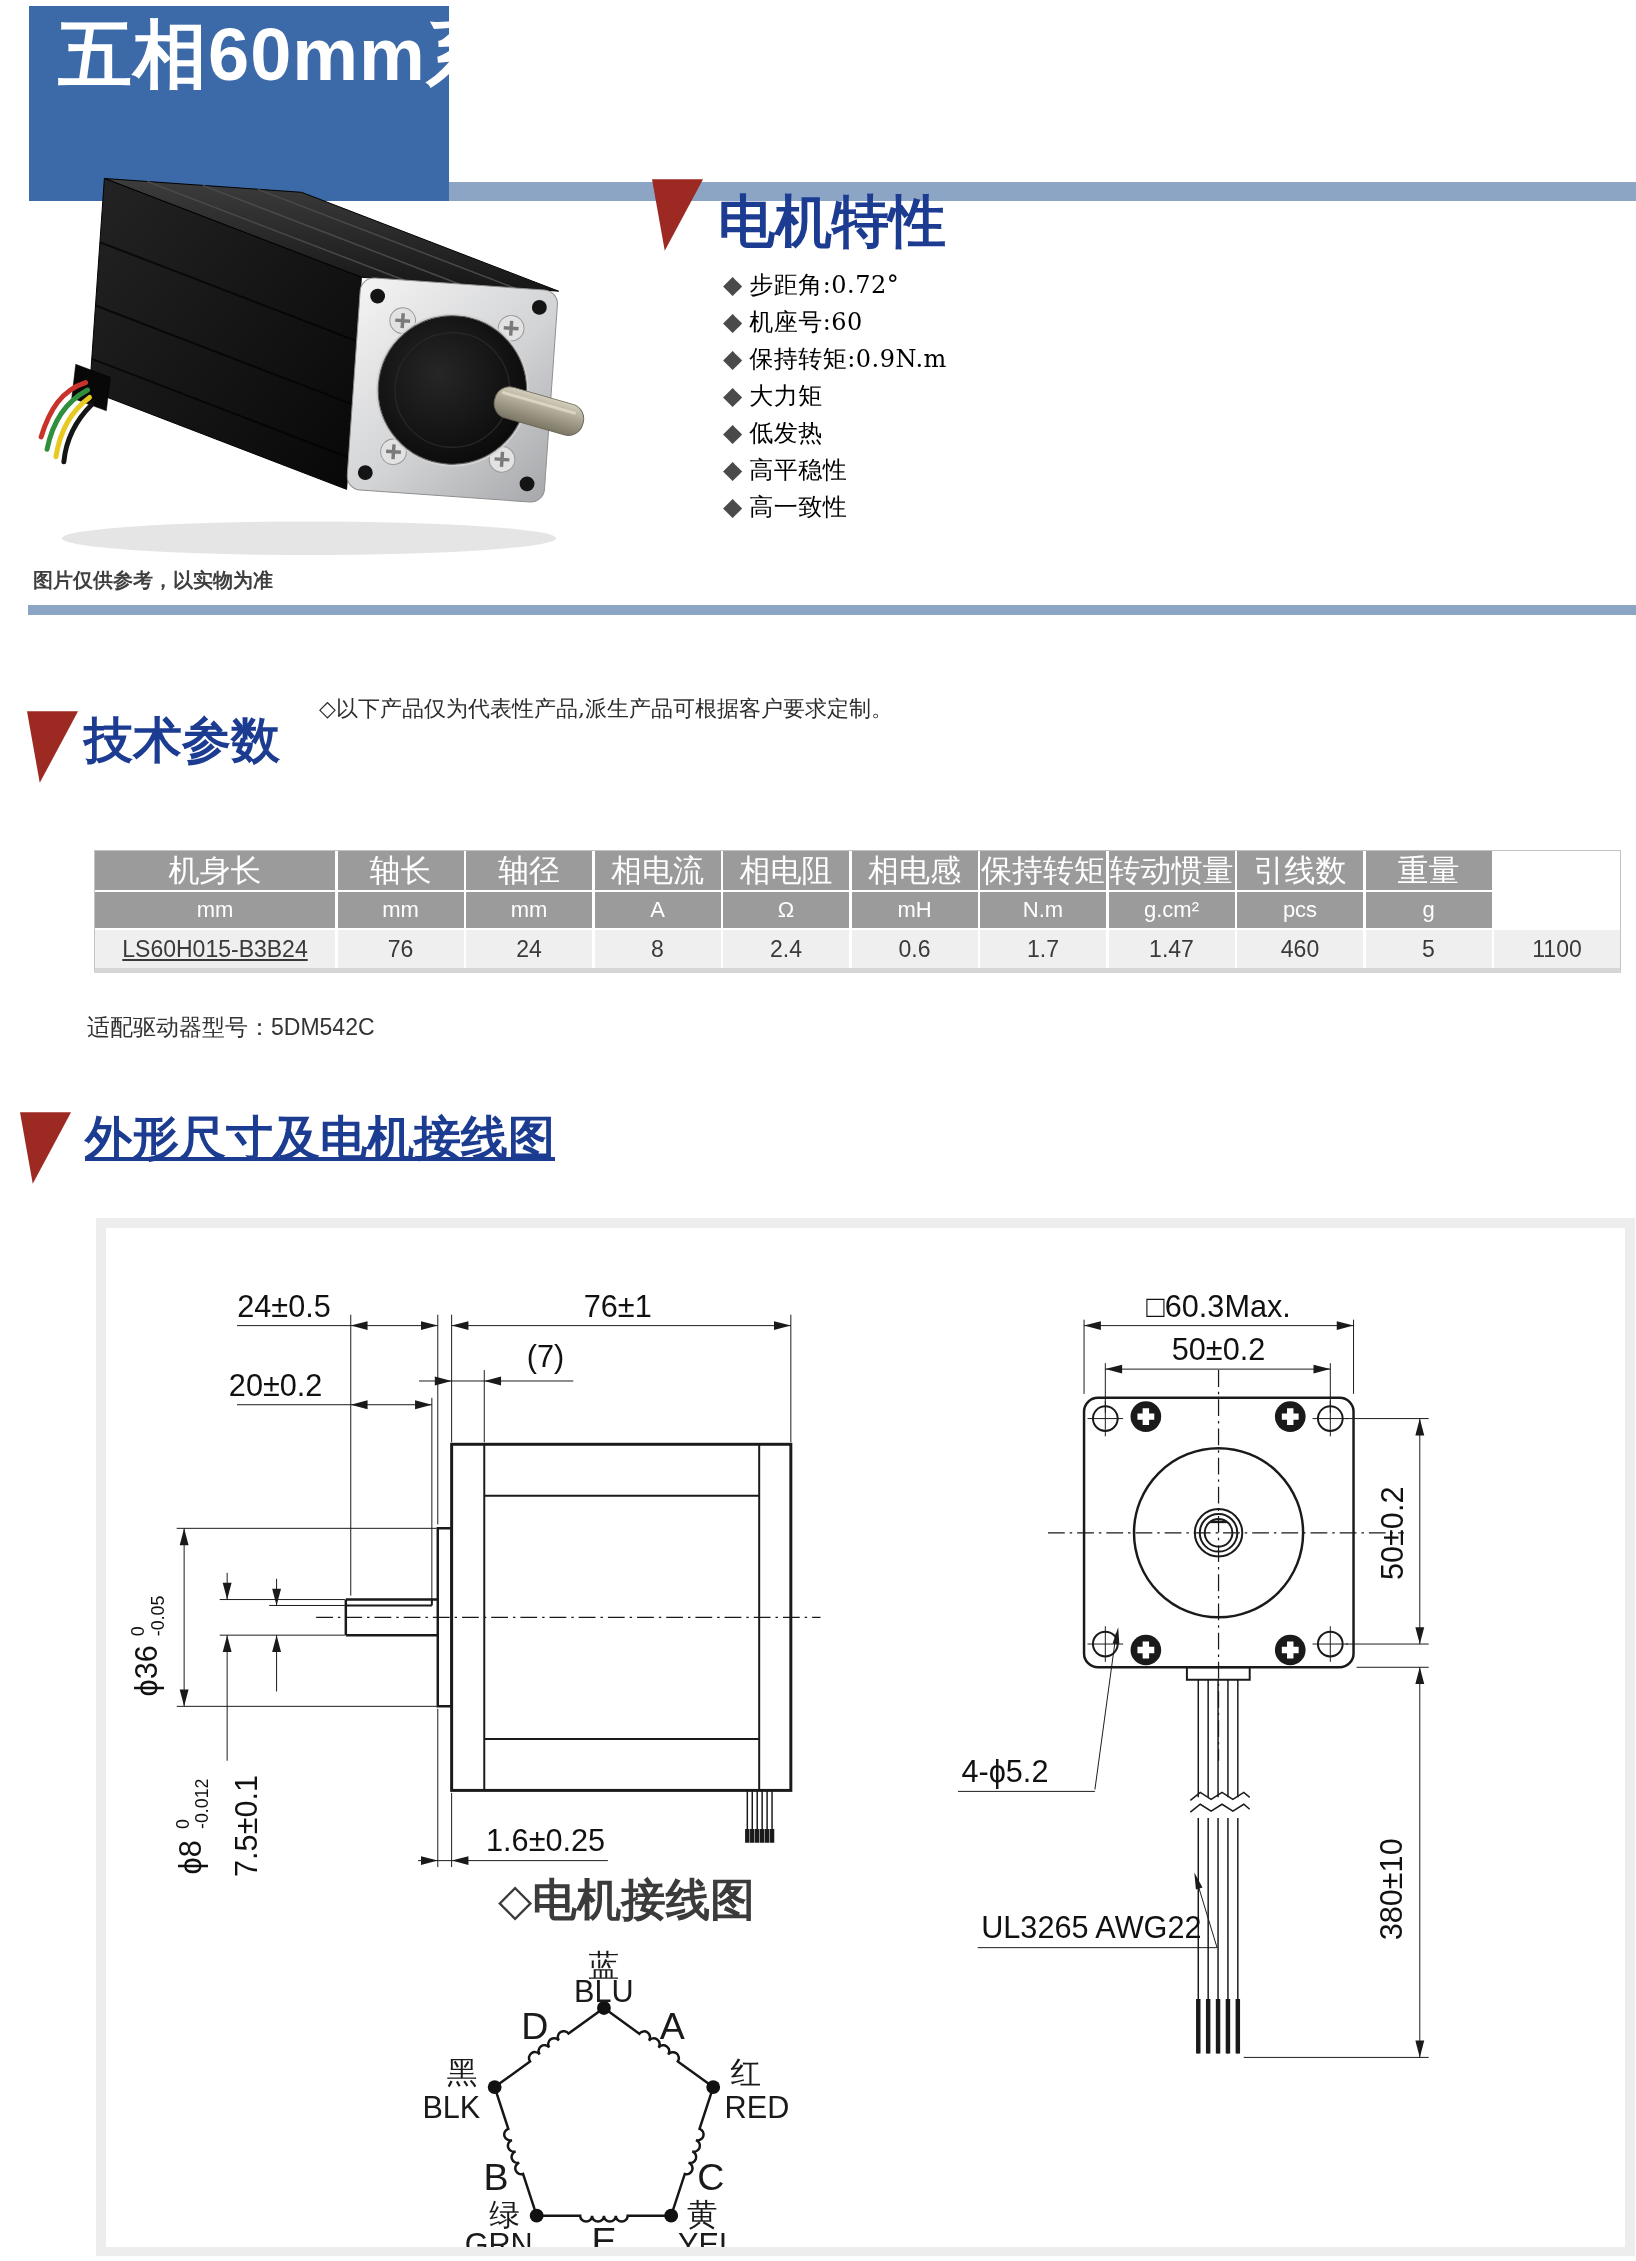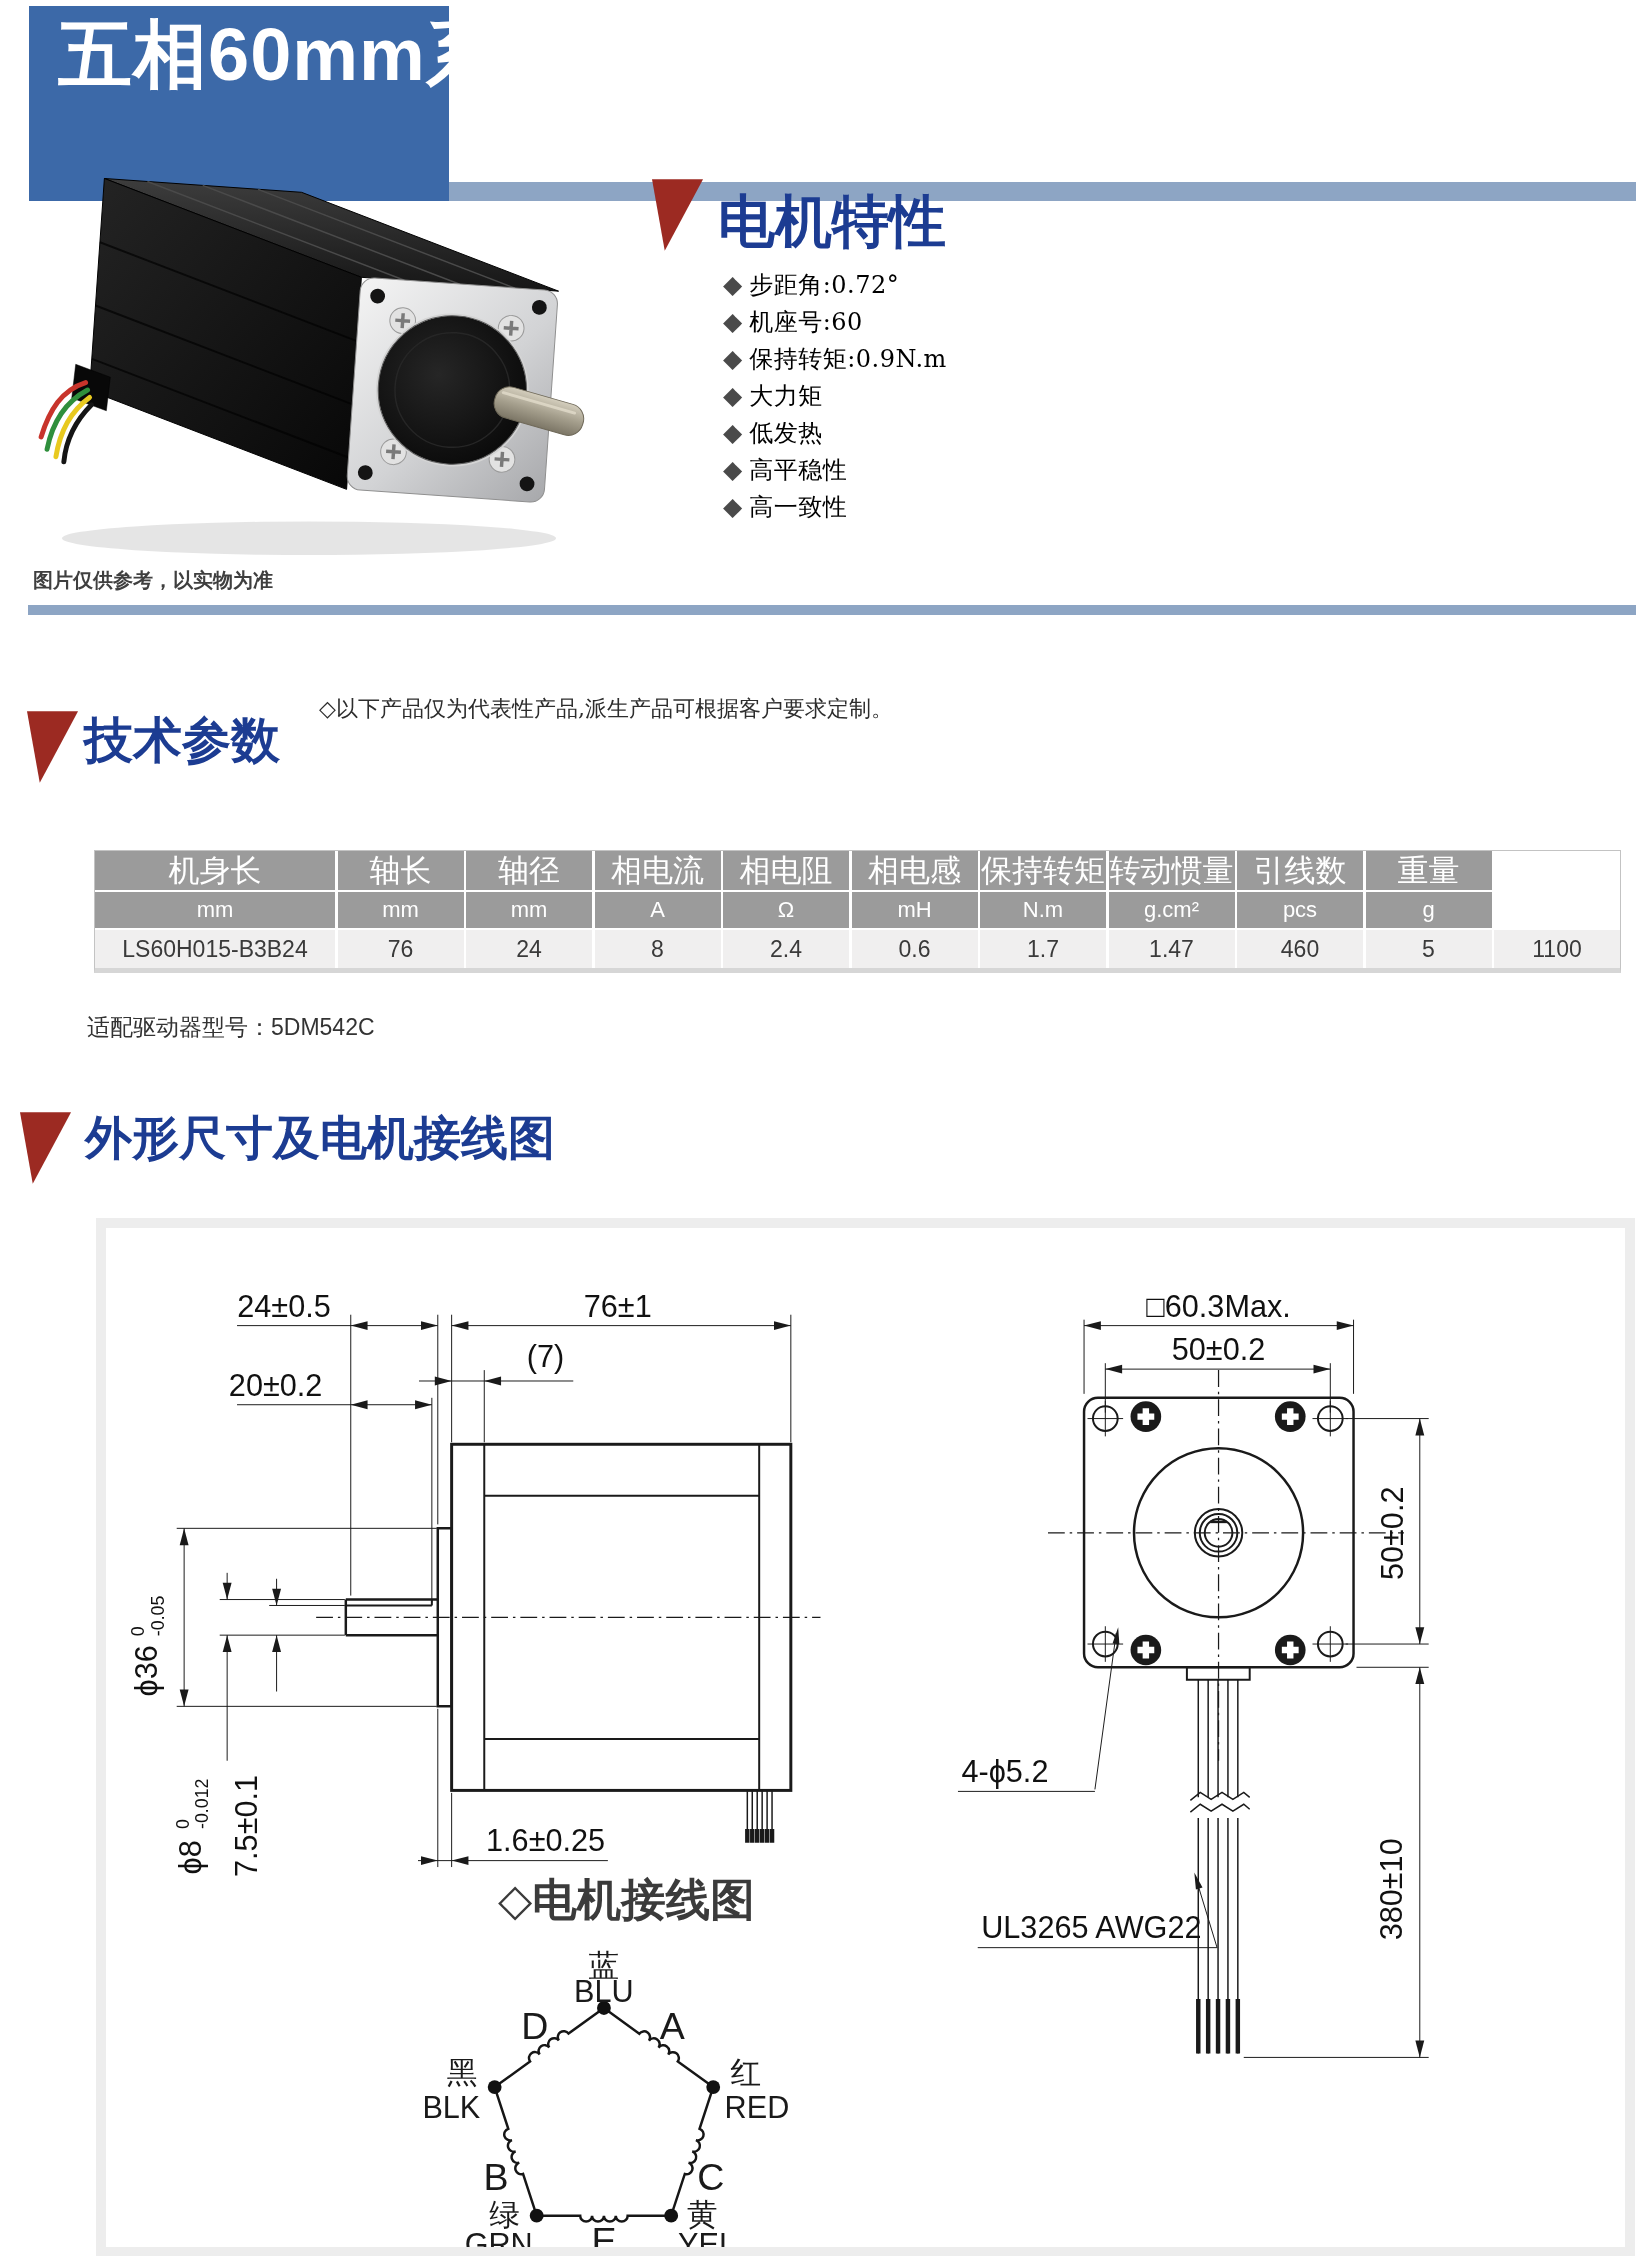--- a/index.html
+++ b/index.html
@@ -12,42 +12,42 @@
   .series-box{display:flex;}
   .series-title{color:#fff;font-size:74px;font-weight:700;padding-left:29px;letter-spacing:1px;
     font-family:"Liberation Sans","DejaVu Sans",sans-serif;white-space:nowrap;}
   .series-strip{left:449px;top:182px;width:1187px;height:19px;background:#8da5c4;}
   .photo-caption{left:33px;top:567px;font-size:20px;color:#3f3f3f;font-weight:600;}
   .divider{left:28px;top:605px;width:1609px;height:10.4px;background:#8da5c4;}
   
   .sec-title{font-weight:700;color:#1c3c92;white-space:nowrap;}
   .feat-title{left:718px;top:184px;font-size:57px;}
   .tech-title{left:84px;top:708px;font-size:49px;}
-  .dim-title{left:85px;top:1107px;font-size:47px;}
+  .dim-title{left:85px;top:1107px;font-size:47px;text-decoration:underline;}
   .note-text{left:319px;top:694px;font-size:22px;color:#2d2d2d;
     font-family:"DejaVu Serif","Liberation Serif",serif;}
   .marker{position:absolute;}
   
   .feat-list{left:723px;top:266px;width:742px;}
   .feat-item{display:flex;align-items:center;height:37px;
     font-family:"DejaVu Serif","Liberation Serif",serif;}
   .feat-item .dia{font-size:25px;color:#4a4a4a;margin-right:7px;
     font-family:"DejaVu Sans",sans-serif;}
   .feat-item .txt{font-size:24px;color:#000000;letter-spacing:0.5px;}
   
   .spec-table{left:94px;top:850px;display:grid;
     grid-template-columns:240px repeat(10,126px);
     grid-template-rows:39px 36px 38px;
     gap:2px 2.5px;background:#ffffff;border:1px solid #c3c3c3;
     border-bottom:5px solid #d6d6d6;}
   .spec-table .cell{display:flex;align-items:center;justify-content:center;white-space:nowrap;}
   .spec-table .hd{background:#9b9b9b;color:#ffffff;font-size:31px;}
   .spec-table .un{background:#9b9b9b;color:#ffffff;font-size:22px;}
   .spec-table .model-head{grid-row:1/3;grid-column:1;background:#9b9b9b;color:#fff;font-size:23px;}
-  .spec-table .model-val{grid-row:3;grid-column:1;}
+  .spec-table .model-val{grid-row:3;grid-column:1;text-decoration:underline;}
   .spec-table .vl{background:#f0efef;color:#3a3a3a;font-size:23px;}
   .driver-note{left:87px;top:1012px;font-size:23px;color:#333;}
   
   .panel{left:96px;top:1218px;width:1539px;height:1038px;background:#ededed;}
   .panel-inner{left:106px;top:1228px;width:1519px;height:1019px;background:#ffffff;}
   svg text{font-family:"Liberation Sans","DejaVu Sans",sans-serif;}
   .dtxt{font-size:62px;fill:#111;}
   .dtxt-s{font-size:36px;fill:#111;}
   .wtitle{font-size:90px;fill:#3b3b3b;font-weight:600;}
   .ph{font-size:76px;fill:#1a1a1a;}

